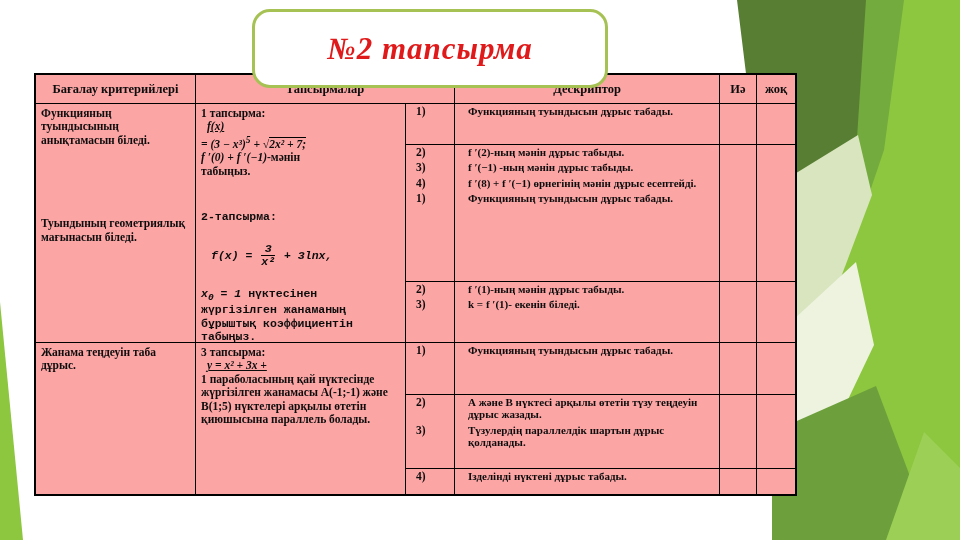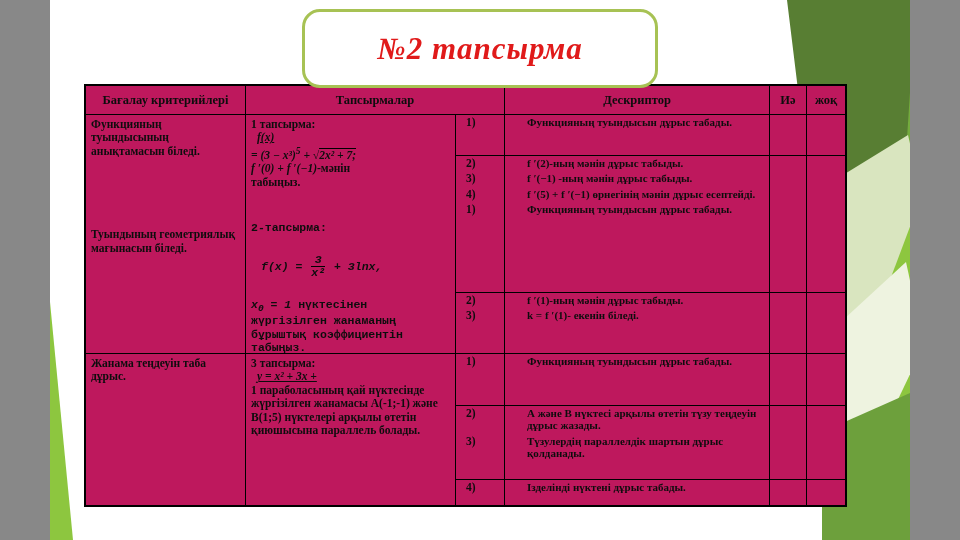--- a/index.html
+++ b/index.html
@@ -1,19 +1,19 @@
 <!DOCTYPE html>
 <html><head>
 <meta charset="utf-8">
 <style>
   * { box-sizing: border-box; margin: 0; padding: 0; }
   html,body { background:#888; }
   .slide {
     position: relative;
-    width: 860px; height: 540px;
+    width: 960px; height: 540px;
     margin: 0 auto;
     background: #ffffff;
     overflow: hidden;
     font-family: "Liberation Serif", "DejaVu Serif", serif;
     color: #0d0d0d;
   }
   
   .shape { position:absolute; inset:0; }
   .sh-bright  { background:#8dc63f; clip-path:polygon(856px 0px,960px 0px,960px 540px,788px 540px,806px 420px,838px 240px,850px 100px); }
   .sh-medium  { background:#74ab3e; clip-path:polygon(856px 0px,904px 0px,884px 150px,846px 262px,848px 90px); }
@@ -30,24 +30,24 @@
     background:#fff; border:3px solid #a7c254; border-radius:18px;
     display:flex; align-items:center; justify-content:center; z-index:3;
   }
   .title-text {
     font-size:31px; font-weight:bold; font-style:italic; color:#e01a1a;
     letter-spacing:1px;
   }
 
   
   .tbl {
-    position:absolute; left:34px; top:84px; z-index:2;
+    position:absolute; left:34px; top:73px; z-index:2;
     width:759px; height:419px;
     box-sizing:content-box;
-    border:2px solid #000; background:#be185d;
+    border:2px solid #000; background:#fca5a5;
     display:grid;
     grid-template-columns:160px 210px 49px 265px 37px 38px;
     grid-template-rows:29px 41px 137px 61px 52px 74px 25px;
     font-weight:bold; font-size:11.5px; line-height:1.17;
   }
   .tc { border-right:1px solid #000; border-bottom:1px solid #000; overflow:hidden; }
   .no-br { border-right:none; }
   .no-bb { border-bottom:none; }
   .th { display:flex; align-items:center; justify-content:center; text-align:center; font-size:12.5px; padding:1px 2px; }
   .pad { padding:3px 5px; }
@@ -59,21 +59,21 @@
   .frac { display:inline-block; vertical-align:middle; text-align:center; line-height:1.05; padding:0 2px; }
   .frac .fnum { display:block; }
   .frac .fden { display:block; border-top:1px solid #000; }
   .t1f, .t3f { padding-left:6px;text-decoration:underline; }
   .t2f { padding-left:10px; margin:19px 0; }
   
   .dband { position:relative; padding:0; }
   .dband::before { content:""; position:absolute; left:48px; top:-1px; bottom:-1px; border-left:1px solid #000; }
   .ditem { display:flex; align-items:flex-start; }
   .dnum  { flex:0 0 48px; padding:1px 0 0 10px; }
-  .dtext { flex:1; padding:1px 6px 2px 23px; font-size:11px; line-height:12.4px; }
+  .dtext { flex:1; padding:1px 6px 2px 14px; font-size:11px; line-height:12.4px; }
 </style>
 </head>
 <body>
 
 <div class="slide">
 
   <div class="shape sh-bright"></div>
   <div class="shape sh-medium"></div>
   <div class="shape sh-dark"></div>
   <div class="shape sh-pale"></div>
@@ -138,21 +138,21 @@
     <span class="dtext">f ′(2)-ның мәнін дұрыс табыды.</span>
   </div>
 
   <div class="ditem">
     <span class="dnum">3)</span>
     <span class="dtext">f ′(−1) -ның мәнін дұрыс табыды.</span>
   </div>
 
   <div class="ditem">
     <span class="dnum">4)</span>
-    <span class="dtext">f ′(5) + f ′(−1) өрнегінің мәнін дұрыс есептейді.</span>
+    <span class="dtext">f ′(8) + f ′(−1) өрнегінің мәнін дұрыс есептейді.</span>
   </div>
 
   <div class="ditem">
     <span class="dnum">1)</span>
     <span class="dtext">Функцияның туындысын дұрыс табады.</span>
   </div>
 </div>
     <div class="tc" style="grid-area:3/5/4/6"></div>
     <div class="tc no-br" style="grid-area:3/6/4/7"></div>
 

